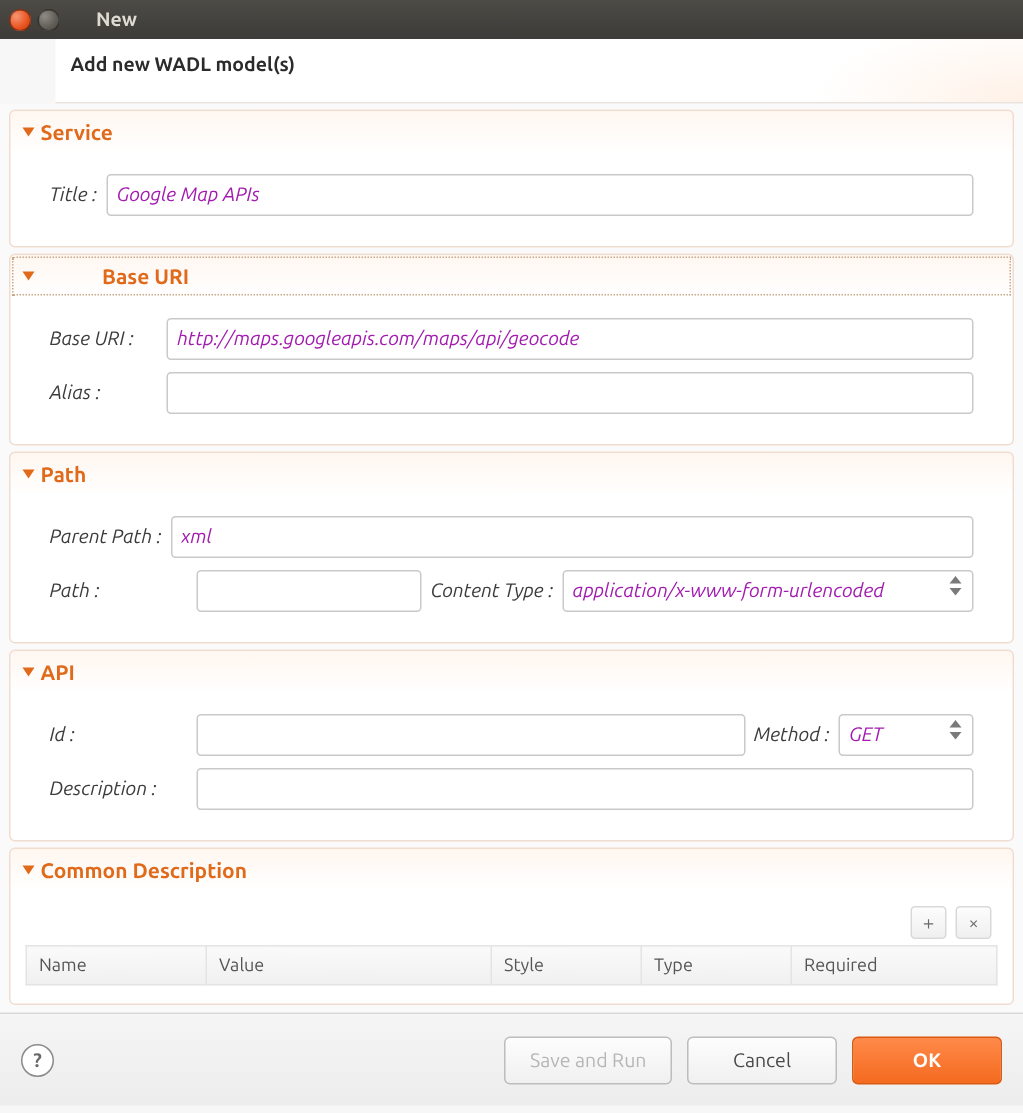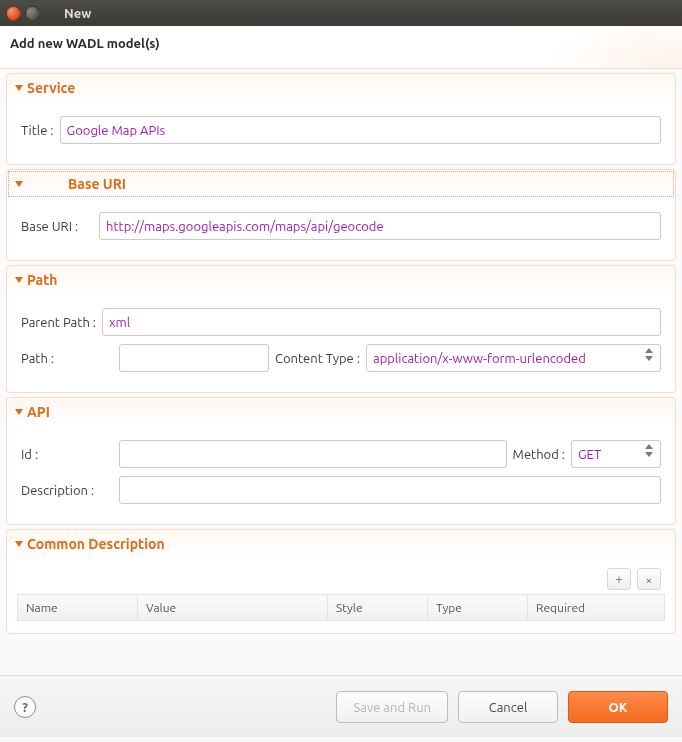--- a/index.html
+++ b/index.html
@@ -41,20 +41,21 @@
   
   .header {
     background:#ffffff;
     padding: 10px 10px 18px 10px;
     font-weight:bold;
     color:#2b2b2b;
     position:relative;
     border-bottom:1px solid #eae2dc;
     background-image:
       radial-gradient(ellipse 200px 80px at 100% 100%, rgba(255,200,160,.25), rgba(255,255,255,0) 70%);
+    margin-left: 37px;
   }
 
   .scroll {
     height: calc(742px - 26px - 48px - 62px);
     overflow:hidden;
     padding: 0 2px;
     background:#fafafa;
   }
 
   .section {
@@ -82,21 +83,22 @@
     display:inline-block;
   }
   .section-body {
     padding: 6px 10px 12px 10px;
   }
 
   .row {
     display:flex;
     align-items:center;
     gap:6px;
-    margin:8px 4px;
+    margin:8px 16px;
+    font-style:italic;
   }
   .row label {
     color:#3c3c3c;
     white-space:nowrap;
   }
   input.txt, select.sel {
     height:28px;
     border:1px solid #c9c9c9;
     border-radius:3px;
     background:#fff;
@@ -227,20 +229,24 @@
 
   <div class="section">
     <div class="section-head" style="outline:1px dotted #c9a98a; outline-offset:-2px;gap:45px;">
       <span class="caret"></span>
       <span>Base URI</span>
     </div>
     <div class="section-body">
       <div class="row">
         <label style="min-width:72px">Base URI  :</label>
         <input class="txt grow" value="http://maps.googleapis.com/maps/api/geocode" style="">
+      </div>
+      <div class="row">
+        <label style="min-width:72px">Alias :</label>
+        <input class="txt grow" value="" style="">
       </div>
     </div>
   </div>
 
   <div class="section">
     <div class="section-head">
       <span class="caret"></span>
       <span>Path</span>
     </div>
     <div class="section-body">

